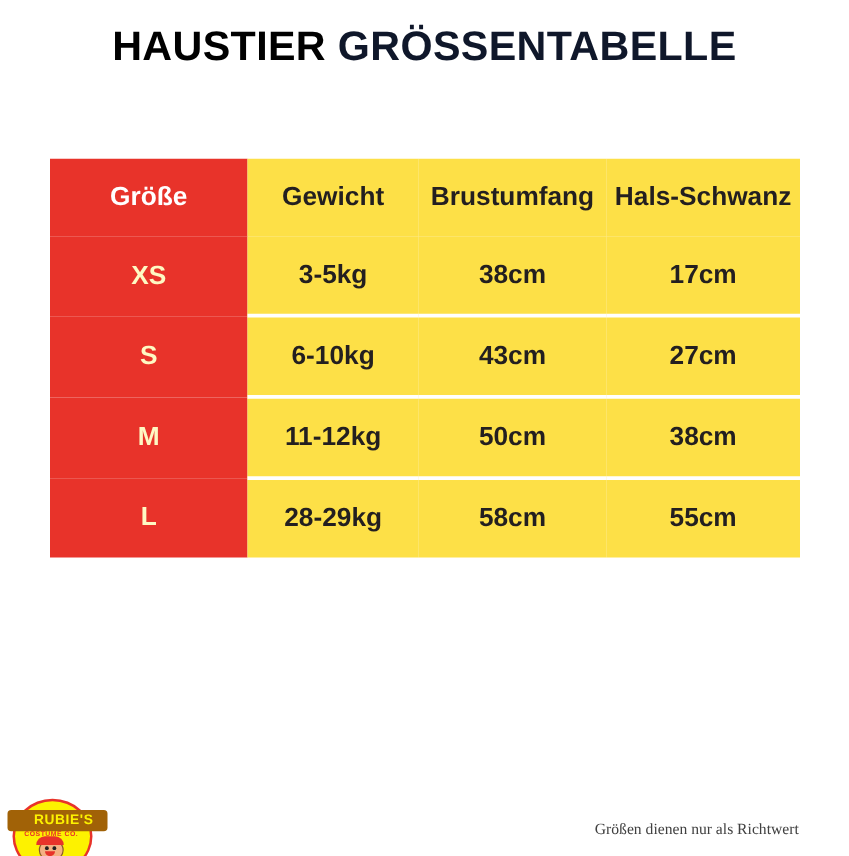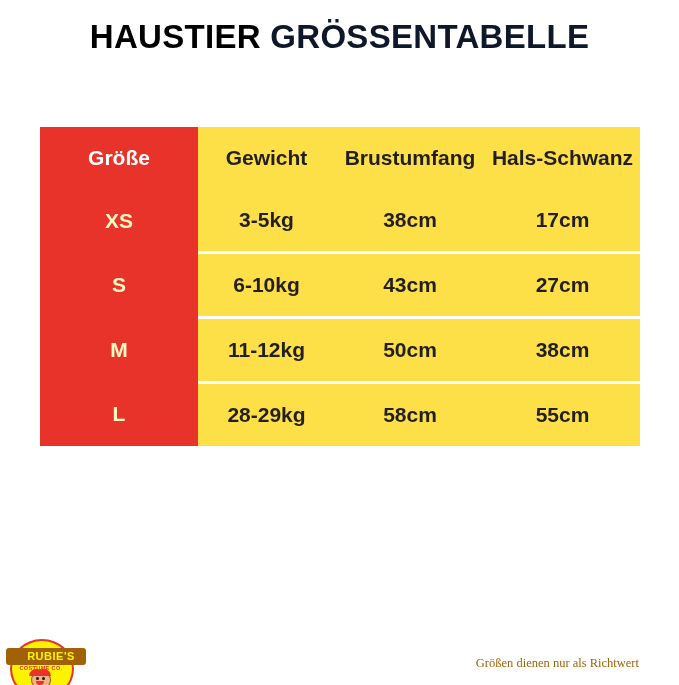--- a/index.html
+++ b/index.html
@@ -87,21 +87,21 @@
   col.c2 { width: 137px; }
   col.c3 { width: 150px; }
   col.c4 { width: 155px; }
 
   
   .footnote {
     position: absolute;
     right: 40px;
     bottom: 32px;
     font-size: 12.5px;
-    color: #a16207;
+    color: #404040;
     font-family: "Liberation Serif", serif;
   }
 
   
   .logo {
     position: absolute;
     left: 6px;
     bottom: 6px;
     width: 72px;
     height: 60px;

